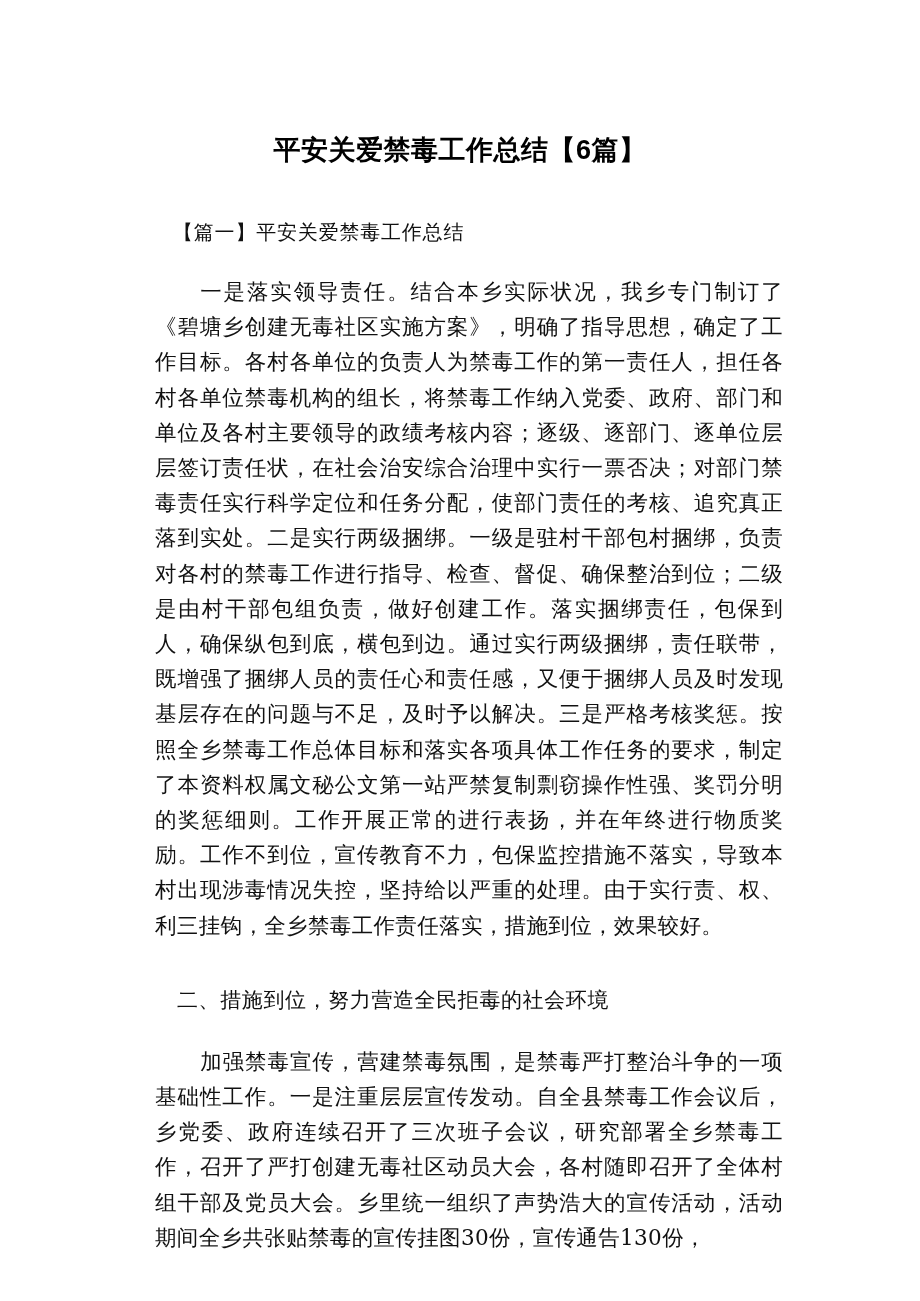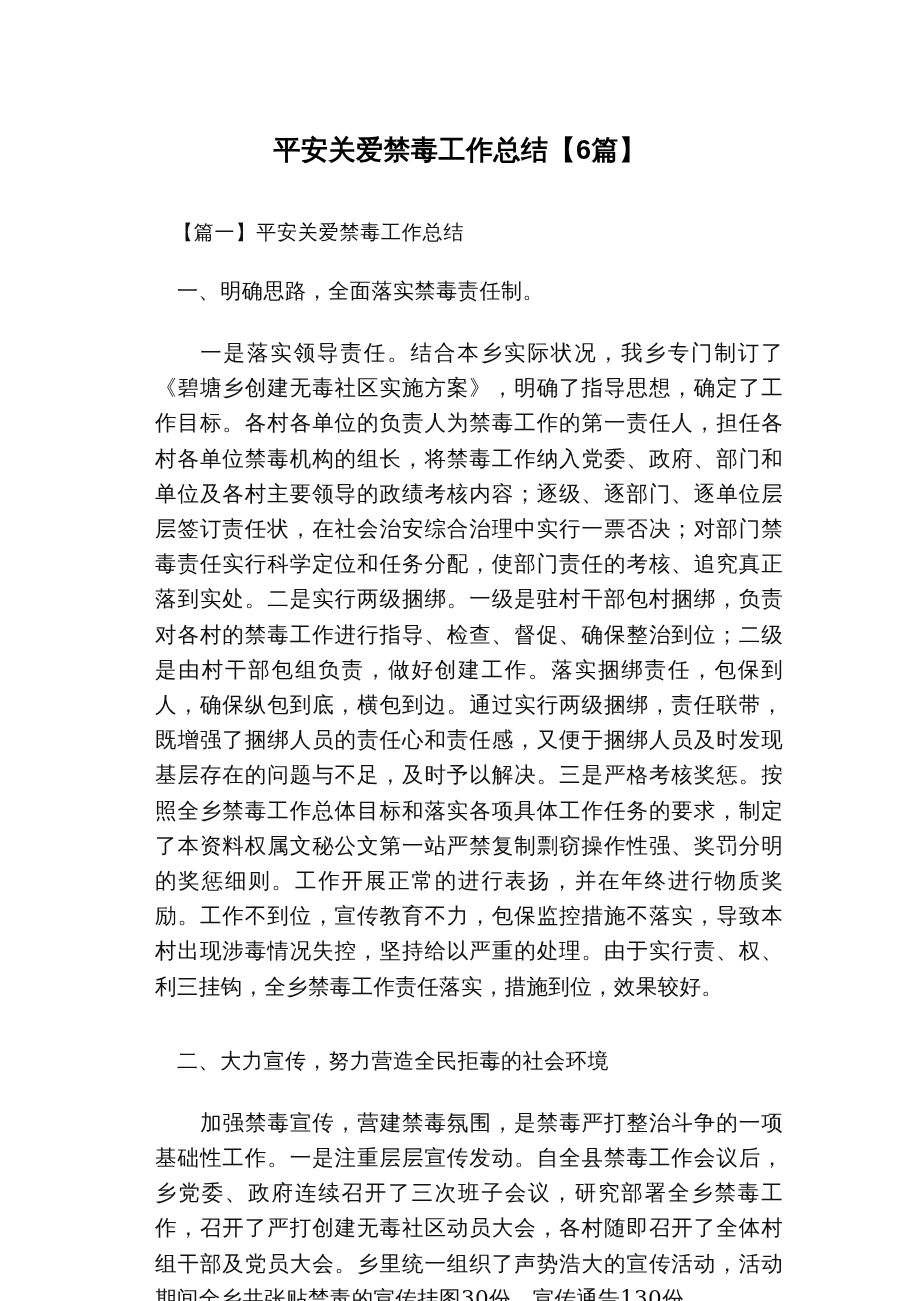--- a/index.html
+++ b/index.html
@@ -91,24 +91,23 @@
 <body>
 
 <div class="page">
 
   <h1 class="doc-title">平安关爱禁毒工作总结【6篇】</h1>
 
   <div class="content">
 
     <div class="sub-title">【篇一】平安关爱禁毒工作总结</div>
 
-    <div class="section-heading">一、明确思路，全面落实禁毒责任制。</div>
 
     <p class="para">一是落实领导责任。结合本乡实际状况，我乡专门制订了《碧塘乡创建无毒社区实施方案》，明确了指导思想，确定了工作目标。各村各单位的负责人为禁毒工作的第一责任人，担任各村各单位禁毒机构的组长，将禁毒工作纳入党委、政府、部门和单位及各村主要领导的政绩考核内容；逐级、逐部门、逐单位层层签订责任状，在社会治安综合治理中实行一票否决；对部门禁毒责任实行科学定位和任务分配，使部门责任的考核、追究真正落到实处。二是实行两级捆绑。一级是驻村干部包村捆绑，负责对各村的禁毒工作进行指导、检查、督促、确保整治到位；二级是由村干部包组负责，做好创建工作。落实捆绑责任，包保到人，确保纵包到底，横包到边。通过实行两级捆绑，责任联带，既增强了捆绑人员的责任心和责任感，又便于捆绑人员及时发现基层存在的问题与不足，及时予以解决。三是严格考核奖惩。按照全乡禁毒工作总体目标和落实各项具体工作任务的要求，制定了本资料权属文秘公文第一站严禁复制剽窃操作性强、奖罚分明的奖惩细则。工作开展正常的进行表扬，并在年终进行物质奖励。工作不到位，宣传教育不力，包保监控措施不落实，导致本村出现涉毒情况失控，坚持给以严重的处理。由于实行责、权、利三挂钩，全乡禁毒工作责任落实，措施到位，效果较好。</p>
 
     <div class="spacer-sm"></div>
 
-    <div class="section-heading">二、大力宣传，努力营造全民拒毒的社会环境</div>
+    <div class="section-heading">二、措施到位，努力营造全民拒毒的社会环境</div>
 
     <p class="para">加强禁毒宣传，营建禁毒氛围，是禁毒严打整治斗争的一项基础性工作。一是注重层层宣传发动。自全县禁毒工作会议后，乡党委、政府连续召开了三次班子会议，研究部署全乡禁毒工作，召开了严打创建无毒社区动员大会，各村随即召开了全体村组干部及党员大会。乡里统一组织了声势浩大的宣传活动，活动期间全乡共张贴禁毒的宣传挂图30份，宣传通告130份，</p>
 
   </div>
 </div>
 
 </body></html>

